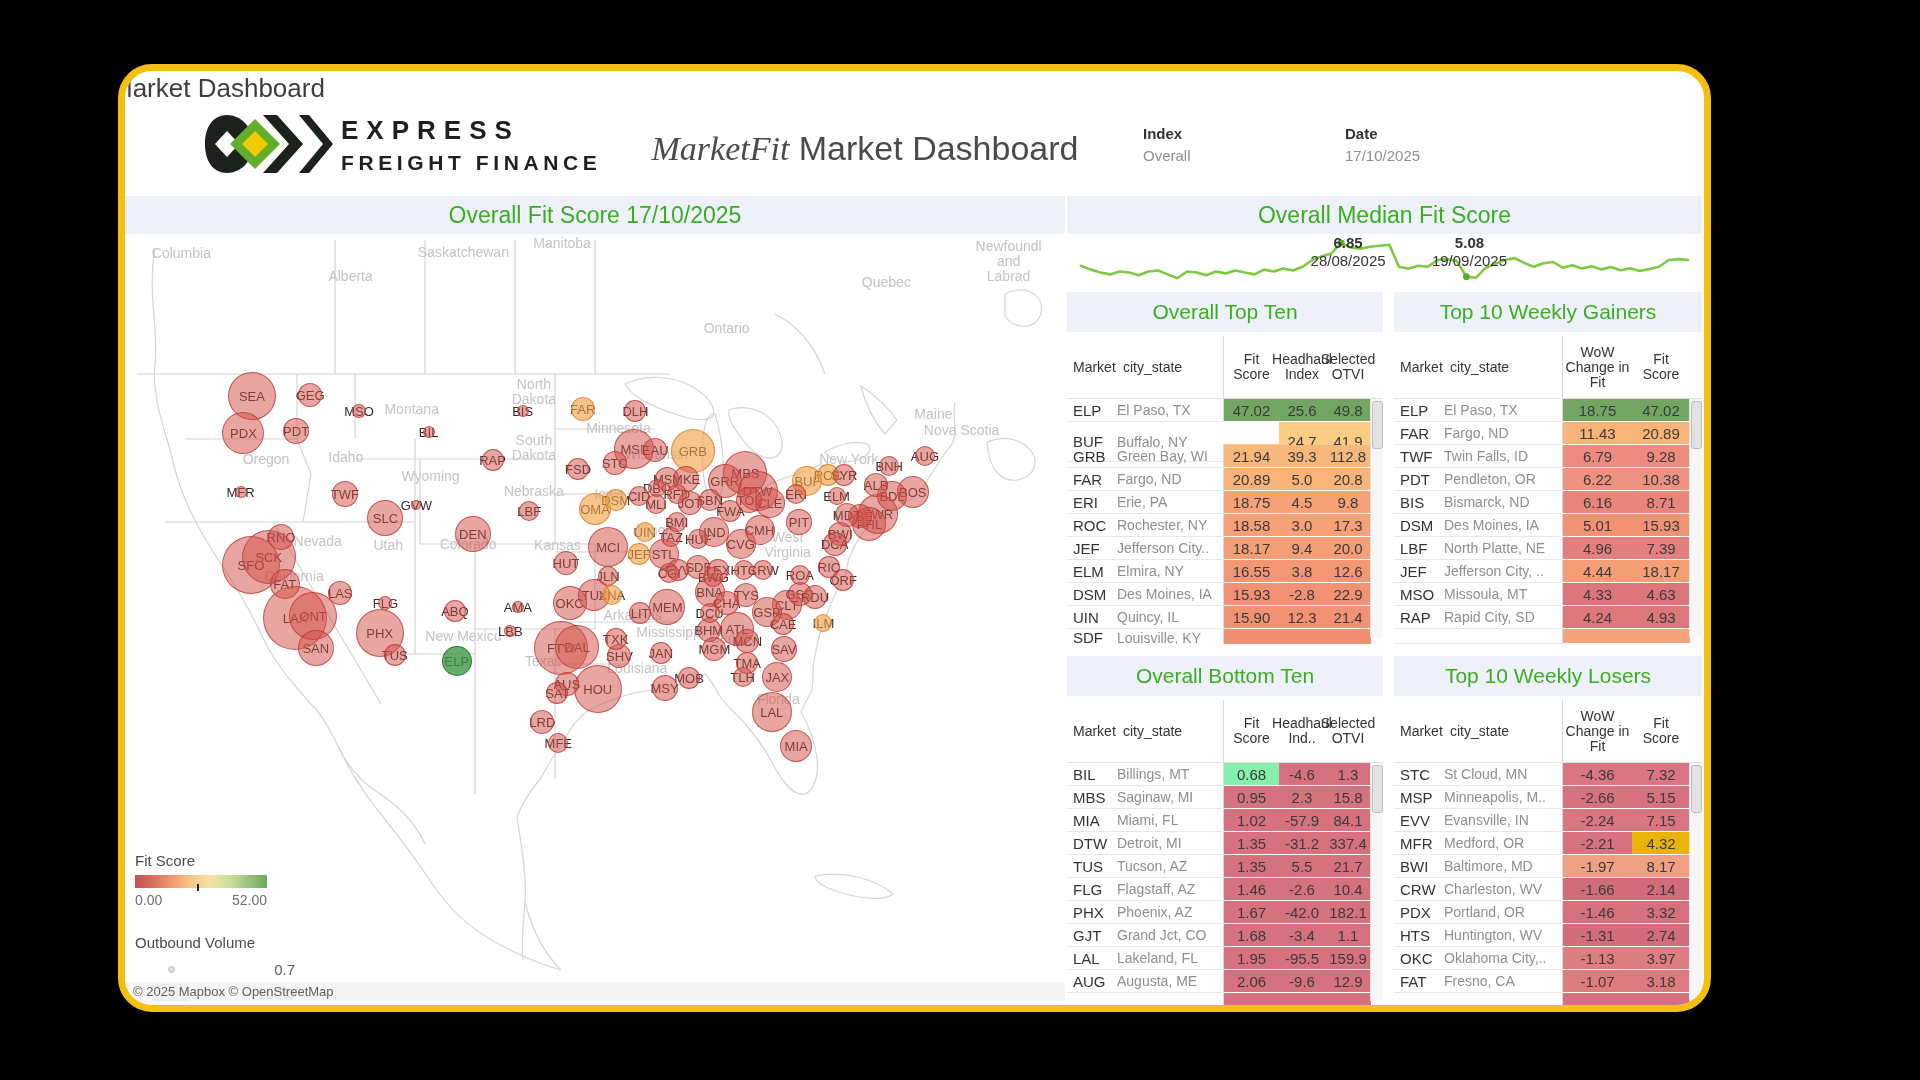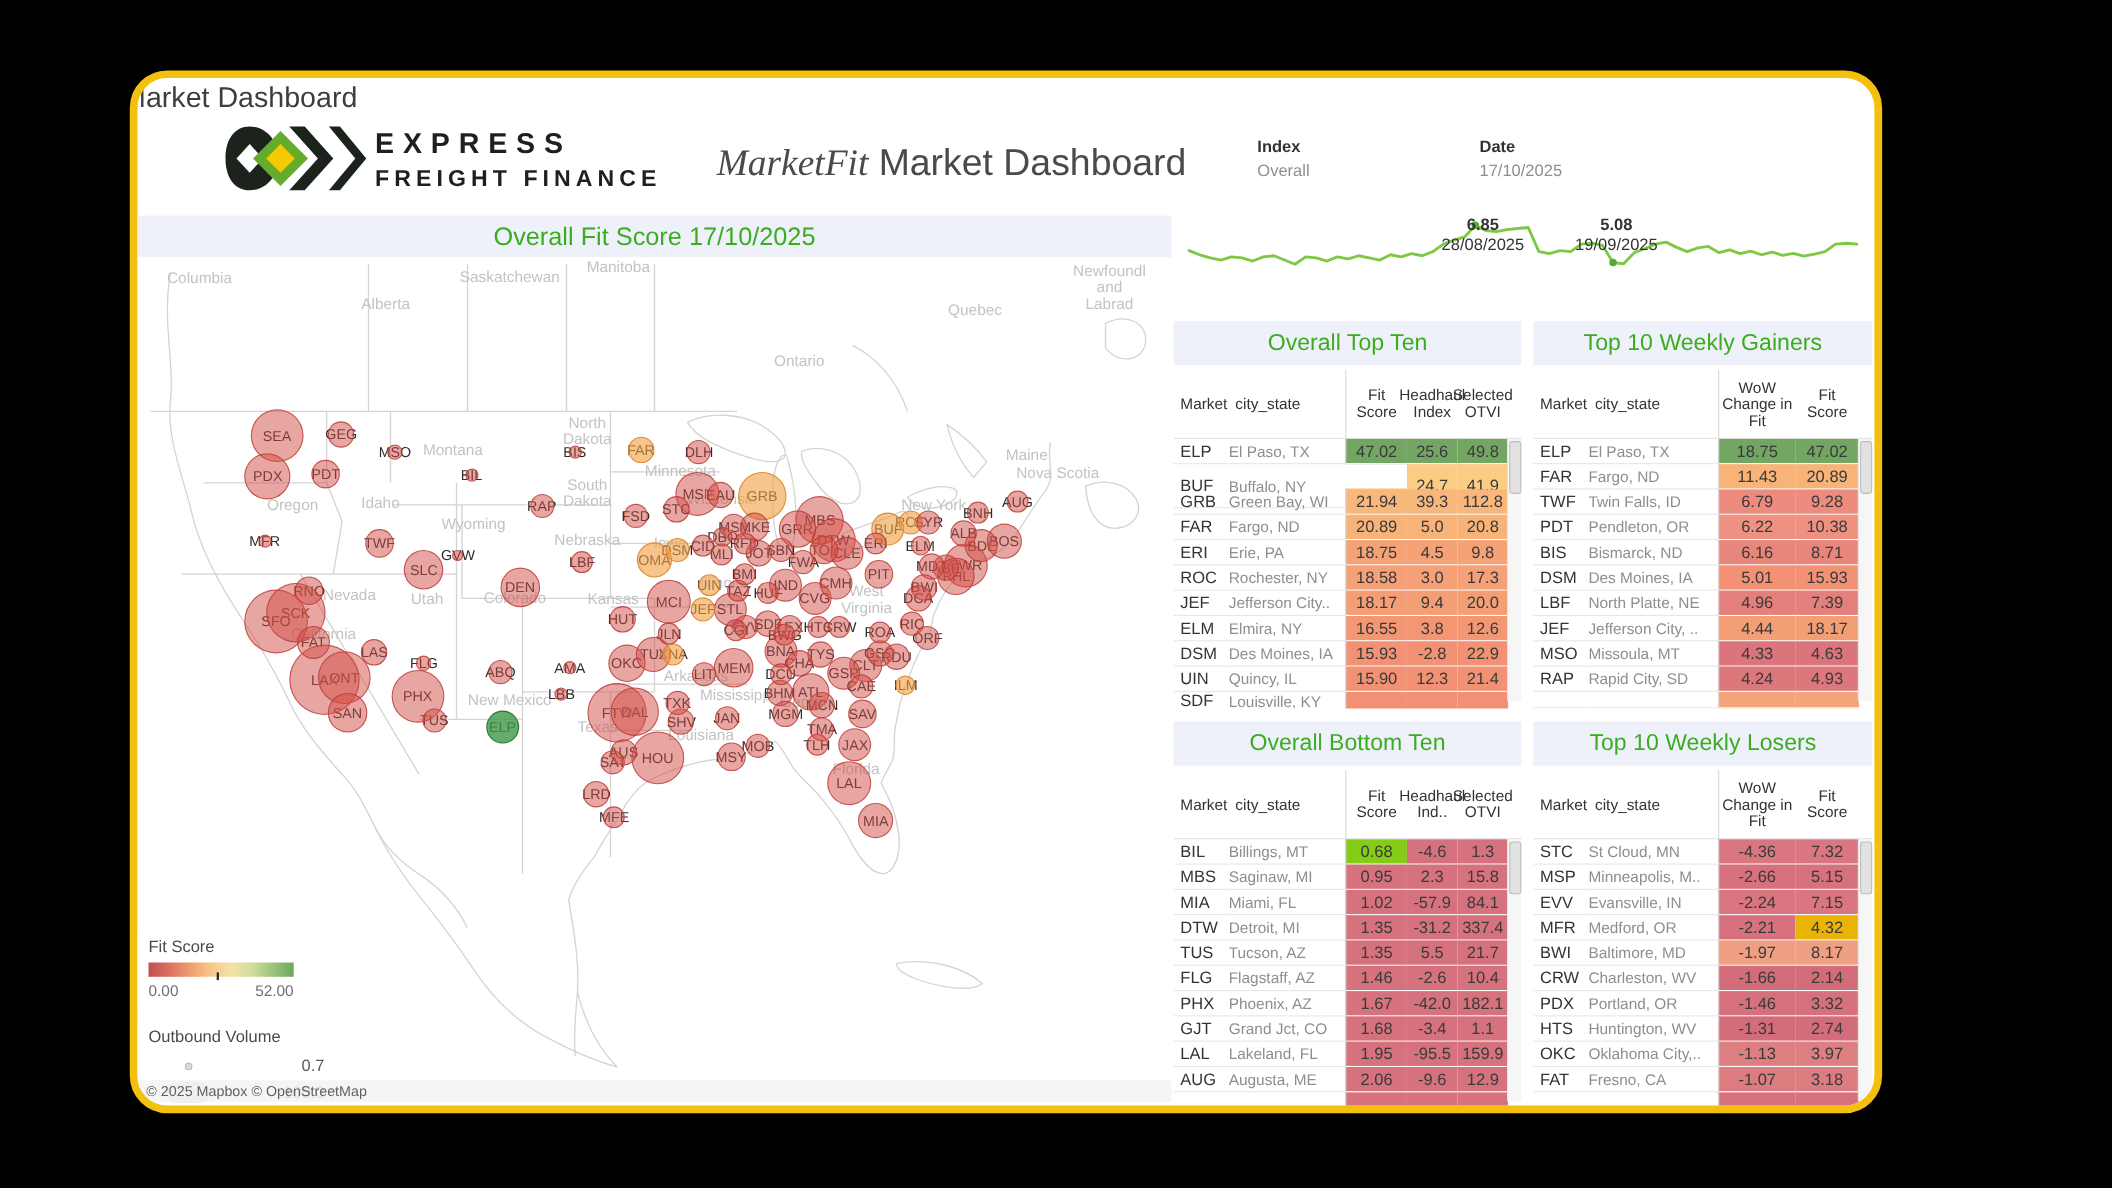--- a/index.html
+++ b/index.html
@@ -455,20 +455,23 @@
               </div>
               <div class="vol-label">100.0</div>
             </div>
 
         </div>
         <div class="attribution">© 2025 Mapbox © OpenStreetMap</div>
       </div>
     </div>
 
     <div class="abs median-panel">
+      <div class="panel-band">
+        <div class="band-title">Overall Median Fit Score</div>
+      </div>
       <div class="spark-area">
         <svg id="spark" width="635" height="54" viewBox="0 0 635 54">
             <polyline points="14.0,31.8 23.6,35.6 33.3,38.5 42.9,40.4 52.5,37.5 62.2,38.5 71.8,41.3 81.4,37.5 91.1,36.5 100.7,40.4 110.3,44.2 120.0,37.5 129.6,38.5 139.3,41.3 148.9,37.5 158.5,39.4 168.2,36.5 177.8,38.5 187.4,40.4 197.1,35.6 206.7,37.5 216.3,34.6 226.0,36.5 235.6,32.7 245.2,26.0 254.9,22.2 264.5,19.4 274.1,8.9 283.8,13.6 293.4,14.6 303.0,12.7 312.7,11.7 322.3,10.8 332.0,32.7 341.6,34.6 351.2,31.8 360.9,32.7 370.5,26.0 380.1,25.1 389.8,27.0 399.4,42.7 409.0,43.8 418.7,33.7 428.3,29.9 437.9,26.0 447.6,24.1 457.2,28.9 466.8,32.7 476.5,29.3 486.1,28.0 495.7,33.7 505.4,31.2 515.0,34.6 524.7,32.3 534.3,35.6 543.9,33.1 553.6,36.2 563.2,34.3 572.8,36.9 582.5,35.0 592.1,32.7 601.7,26.0 611.4,25.1 621.0,26.0" fill="none" stroke="#7dc943" stroke-width="2.6" stroke-linejoin="round" stroke-linecap="round"></polyline>
             <circle cx="274.1428571428571" cy="8.863636363636374" r="3.4" fill="#58ab2c"></circle>
             <circle cx="399.39682539682536" cy="42.65454545454545" r="3.4" fill="#58ab2c"></circle>
           </svg>
         <div class="ann" id="ann0" style="top: 0px; left: 281.08px;">
           <div class="av">6.85</div>
           <div class="ad">28/08/2025</div>
         </div>
@@ -663,21 +666,21 @@
           <div class="th left" style="height: 100%; display: flex; align-items: center;">Market</div>
           <div class="th left" style="height: 100%; display: flex; align-items: center;">city_state</div>
           <div class="th vdiv" style="height: 100%; display: flex; align-items: center; justify-content: center;">Fit Score</div>
           <div class="th" style="height: 100%; display: flex; align-items: center; justify-content: center;">Headhaul Ind..</div>
           <div class="th" style="height: 100%; display: flex; align-items: center; justify-content: center;">Selected OTVI</div>
         </div>
       <div class="tbody">
           <div class="trow">
             <div class="td mkt">BIL</div>
             <div class="td city">Billings, MT</div>
-            <div class="td val vdiv" style="background: #84cc16;">0.68</div>
+            <div class="td val vdiv" style="background: #86efac;">0.68</div>
             <div class="td val" style="background: rgb(214, 114, 126);">-4.6</div>
             <div class="td val" style="background: rgb(214, 114, 126);">1.3</div>
           </div>
           <div class="trow">
             <div class="td mkt">MBS</div>
             <div class="td city">Saginaw, MI</div>
             <div class="td val vdiv" style="background: rgb(214, 114, 126);">0.95</div>
             <div class="td val" style="background: rgb(214, 114, 126);">2.3</div>
             <div class="td val" style="background: rgb(214, 114, 126);">15.8</div>
           </div>

